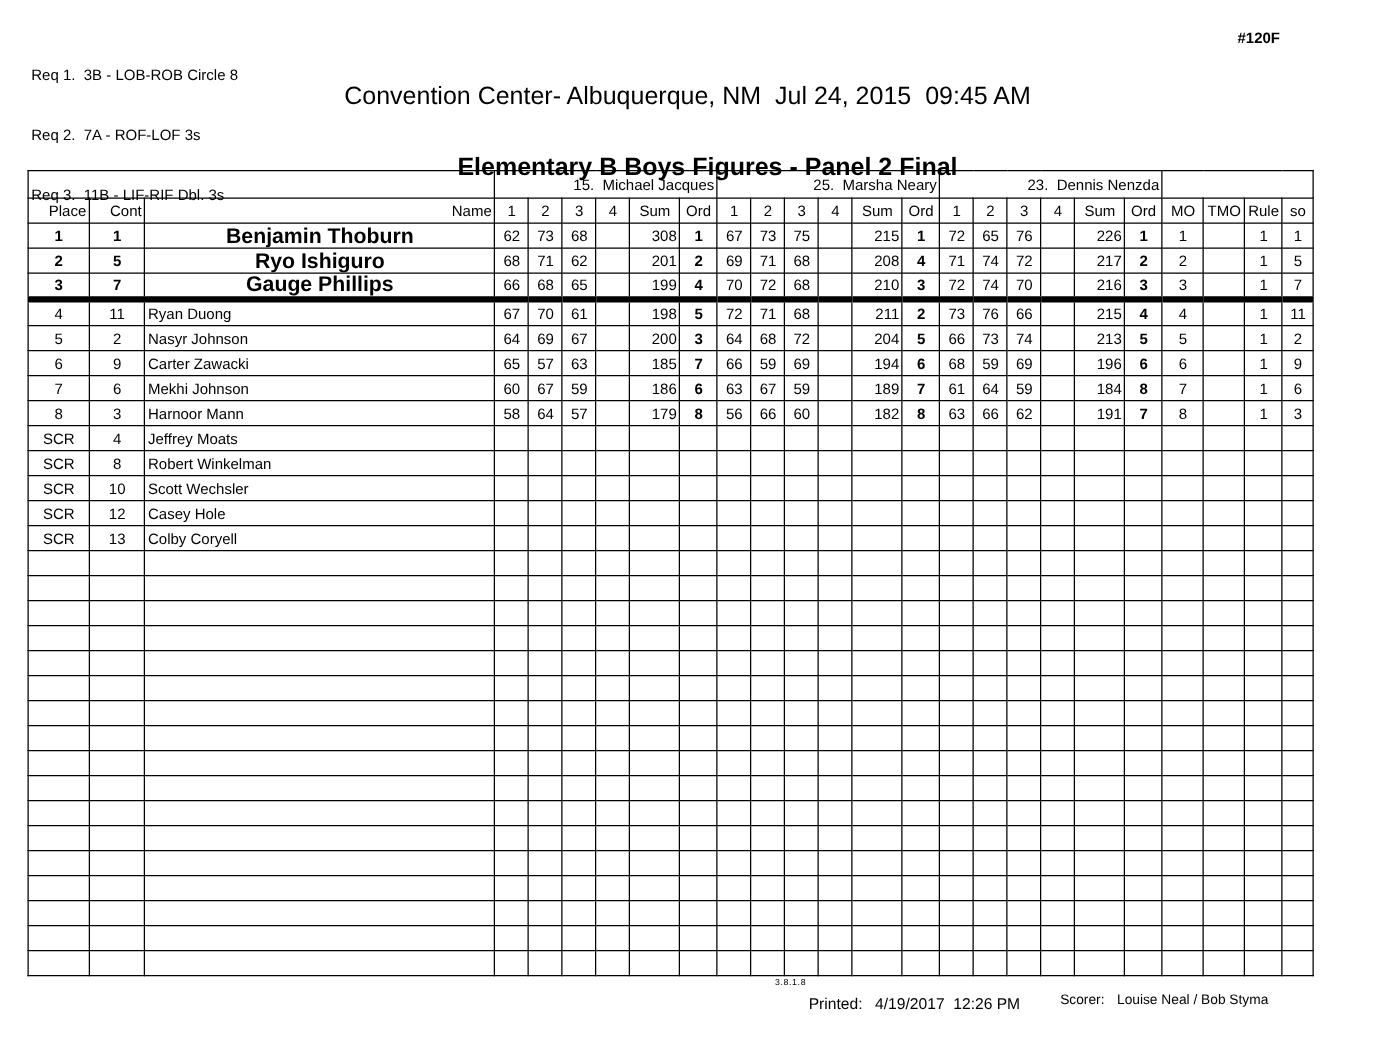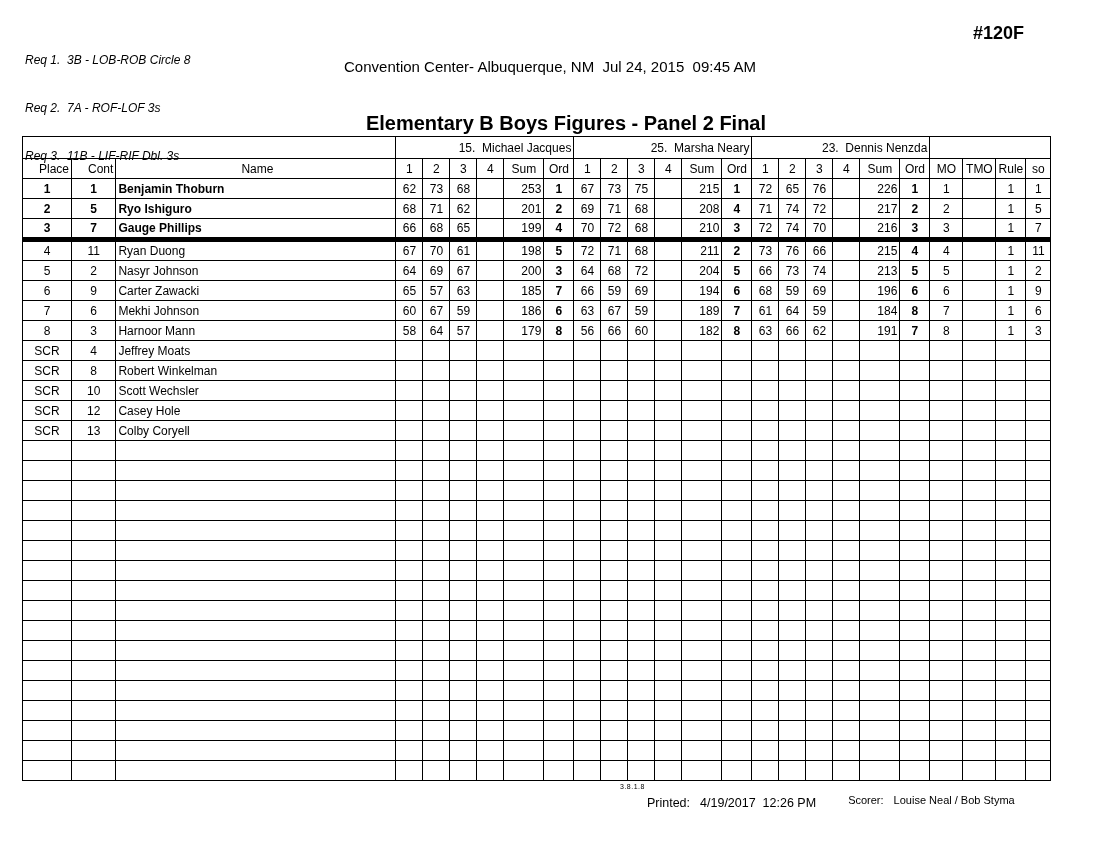--- a/index.html
+++ b/index.html
@@ -5,61 +5,61 @@
   * { box-sizing: border-box; }
   html, body { margin: 0; padding: 0; }
   body {
     width: 1100px; height: 850px;
     background: #ffffff; color: #000000;
     font-family: "Liberation Sans", sans-serif;
     position: relative; overflow: hidden;
   }
 
   
-  .req-block { position: absolute; left: 25px; top: 20px; font-size: 12px; line-height: 16px; white-space: pre; font-style: italic; }
+  .req-block { position: absolute; left: 25px; top: 20px; font-size: 12px; line-height: 16px; white-space: pre; }
 
   
   .title-block { position: absolute; left: 0; top: 22px; width: 100%; text-align: center; white-space: pre; }
   .title-champ  { font-size: 18px; font-weight: bold; line-height: 20px; }
-  .title-venue  { font-size: 15px; line-height: 17px; }
+  .title-venue  { font-size: 20px; line-height: 17px; margin-top: 11px; }
   .title-event  { font-size: 20px; font-weight: bold; line-height: 24px; padding-left: 32px; }
   .title-report { font-size: 15px; line-height: 18px; }
 
   
-  .event-number { position: absolute; right: 76px; top: 23px; font-size: 18px; font-weight: bold; }
+  .event-number { position: absolute; right: 76px; top: 23px; font-size: 12px; font-weight: bold; }
 
   
   table.results {
     position: absolute; left: 22px; top: 136px;
     border-collapse: collapse; table-layout: fixed;
   }
   table.results td {
     border: 1px solid #000;
     height: 20px; padding: 0 2px;
     font-size: 12px; line-height: 18px;
     overflow: hidden; white-space: pre;
   }
   tr.judge-band td { height: 22px; }
   td.blank { border: none; }
   td.judge-label { text-align: right; padding-left: 4px; }
 
   td.hdr { text-align: center; }
-  td.hdr.h-name { text-align: center; padding-left: 5px; }
+  td.hdr.h-name { text-align: right; padding-left: 5px; }
   td.hdr.h-place, td.hdr.h-cont { text-align: center; padding-left: 16px; }
   td.h-ord { border-left: 4px solid #000; border-right: 4px solid #000; }
 
   td.c-place, td.c-cont { text-align: center; }
   td.c-name { text-align: left; padding-left: 5px; }
   td.c-score { text-align: center; }
   td.c-sum { text-align: right; padding-right: 3px; }
   td.c-ord { text-align: center; font-weight: bold; border-left: 4px solid #000; border-right: 4px solid #000; }
   td.c-mo, td.c-tmo, td.c-rule, td.c-so { text-align: center; }
 
   tr.bold td.c-place, tr.bold td.c-cont { font-weight: bold; }
-  tr.bold td.c-name { font-weight: bold; font-size: 12px; }
+  tr.bold td.c-name { font-weight: bold; font-size: 17px; text-align: center; }
   tr.cut td { border-bottom: 5px solid #000; }
 
   
   .footer-version { position: absolute; left: 620px; top: 783px; font-size: 7px; letter-spacing: 0.5px; }
   .footer-printed { position: absolute; left: 640px; top: 782px; font-size: 12.5px; white-space: pre; }
   .footer-scorer  { position: absolute; left: 842px; top: 782px; font-size: 11px; white-space: pre; }
   .footer-printed .val, .footer-scorer .val { margin-left: 10px; }
 </style>
 </head>
 <body>
@@ -147,21 +147,21 @@
   </thead>
   <tbody>
       <tr class="bold">
         <td class="c-place">1</td>
         <td class="c-cont">1</td>
         <td class="c-name">Benjamin Thoburn</td>
         <td class="c-score">62</td>
         <td class="c-score">73</td>
         <td class="c-score">68</td>
         <td class="c-score"></td>
-        <td class="c-sum">253</td>
+        <td class="c-sum">308</td>
         <td class="c-ord">1</td>
         <td class="c-score">67</td>
         <td class="c-score">73</td>
         <td class="c-score">75</td>
         <td class="c-score"></td>
         <td class="c-sum">215</td>
         <td class="c-ord">1</td>
         <td class="c-score">72</td>
         <td class="c-score">65</td>
         <td class="c-score">76</td>

